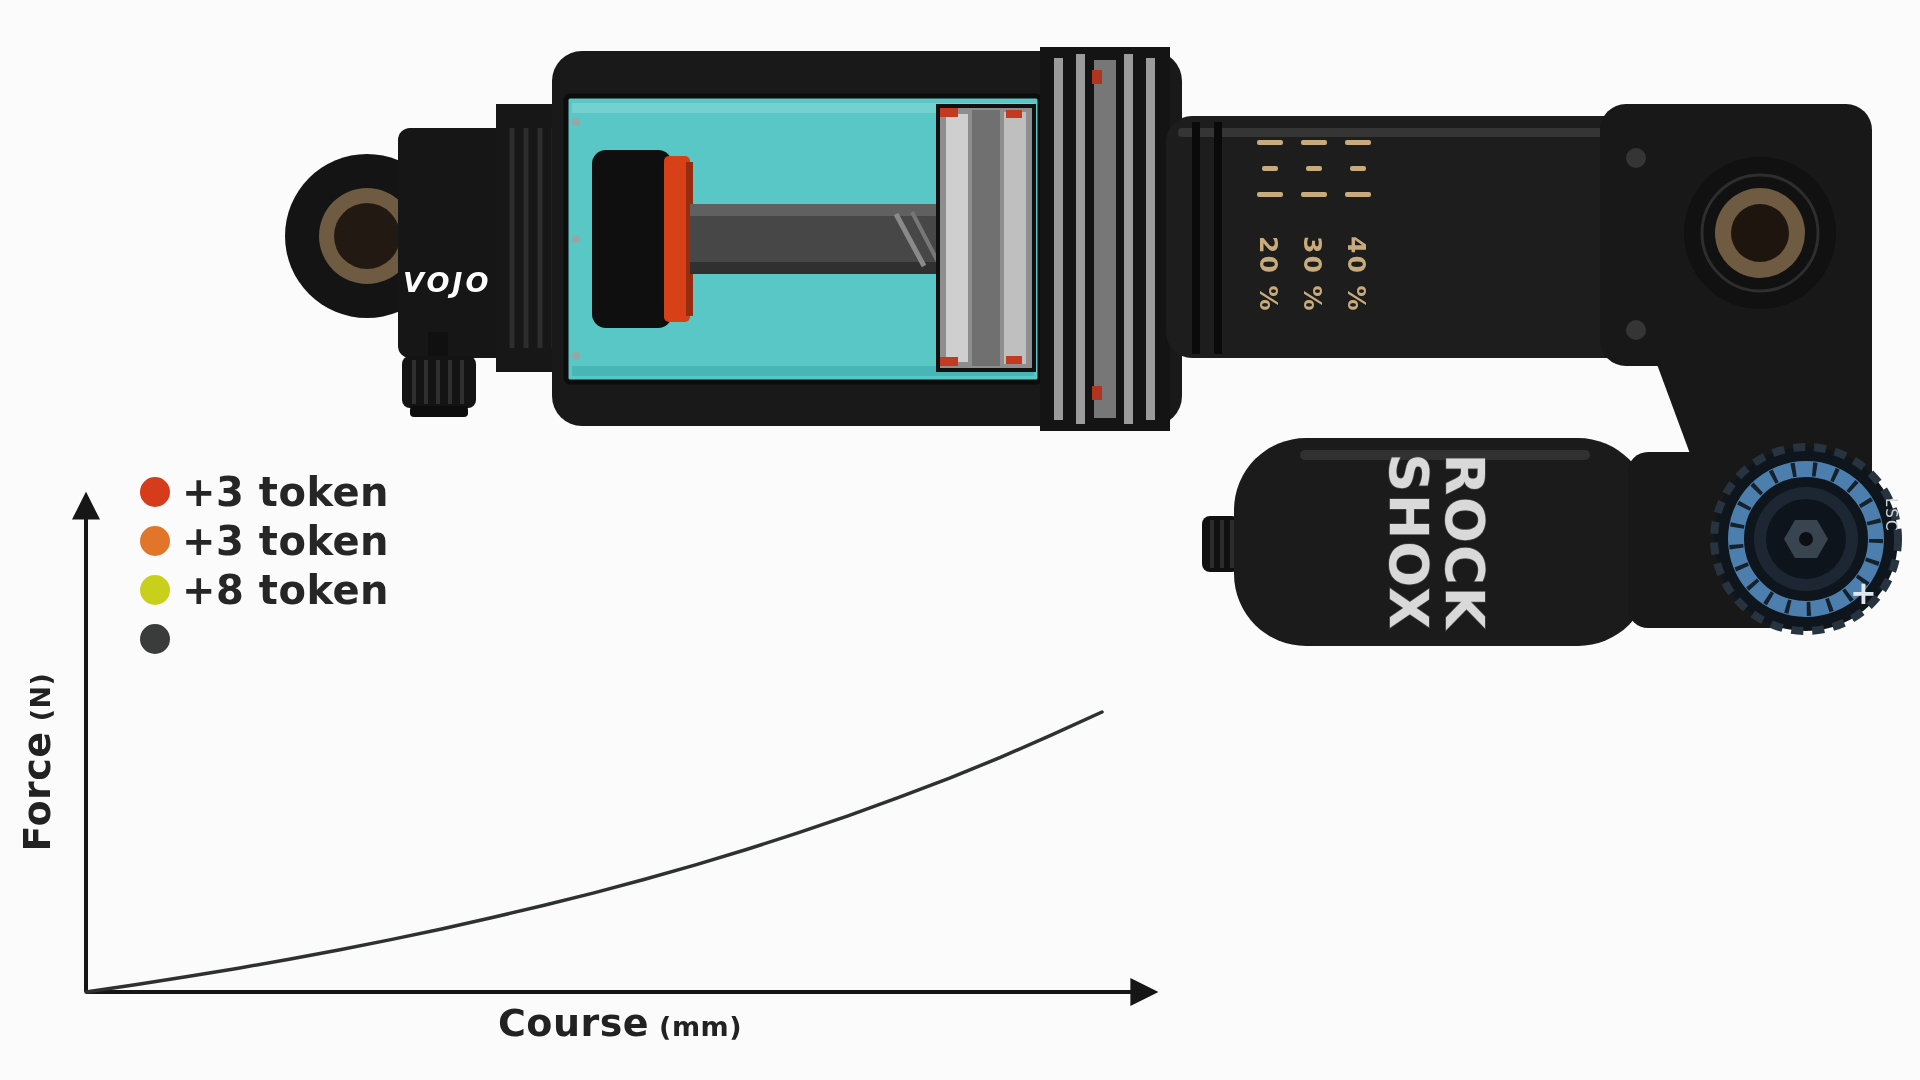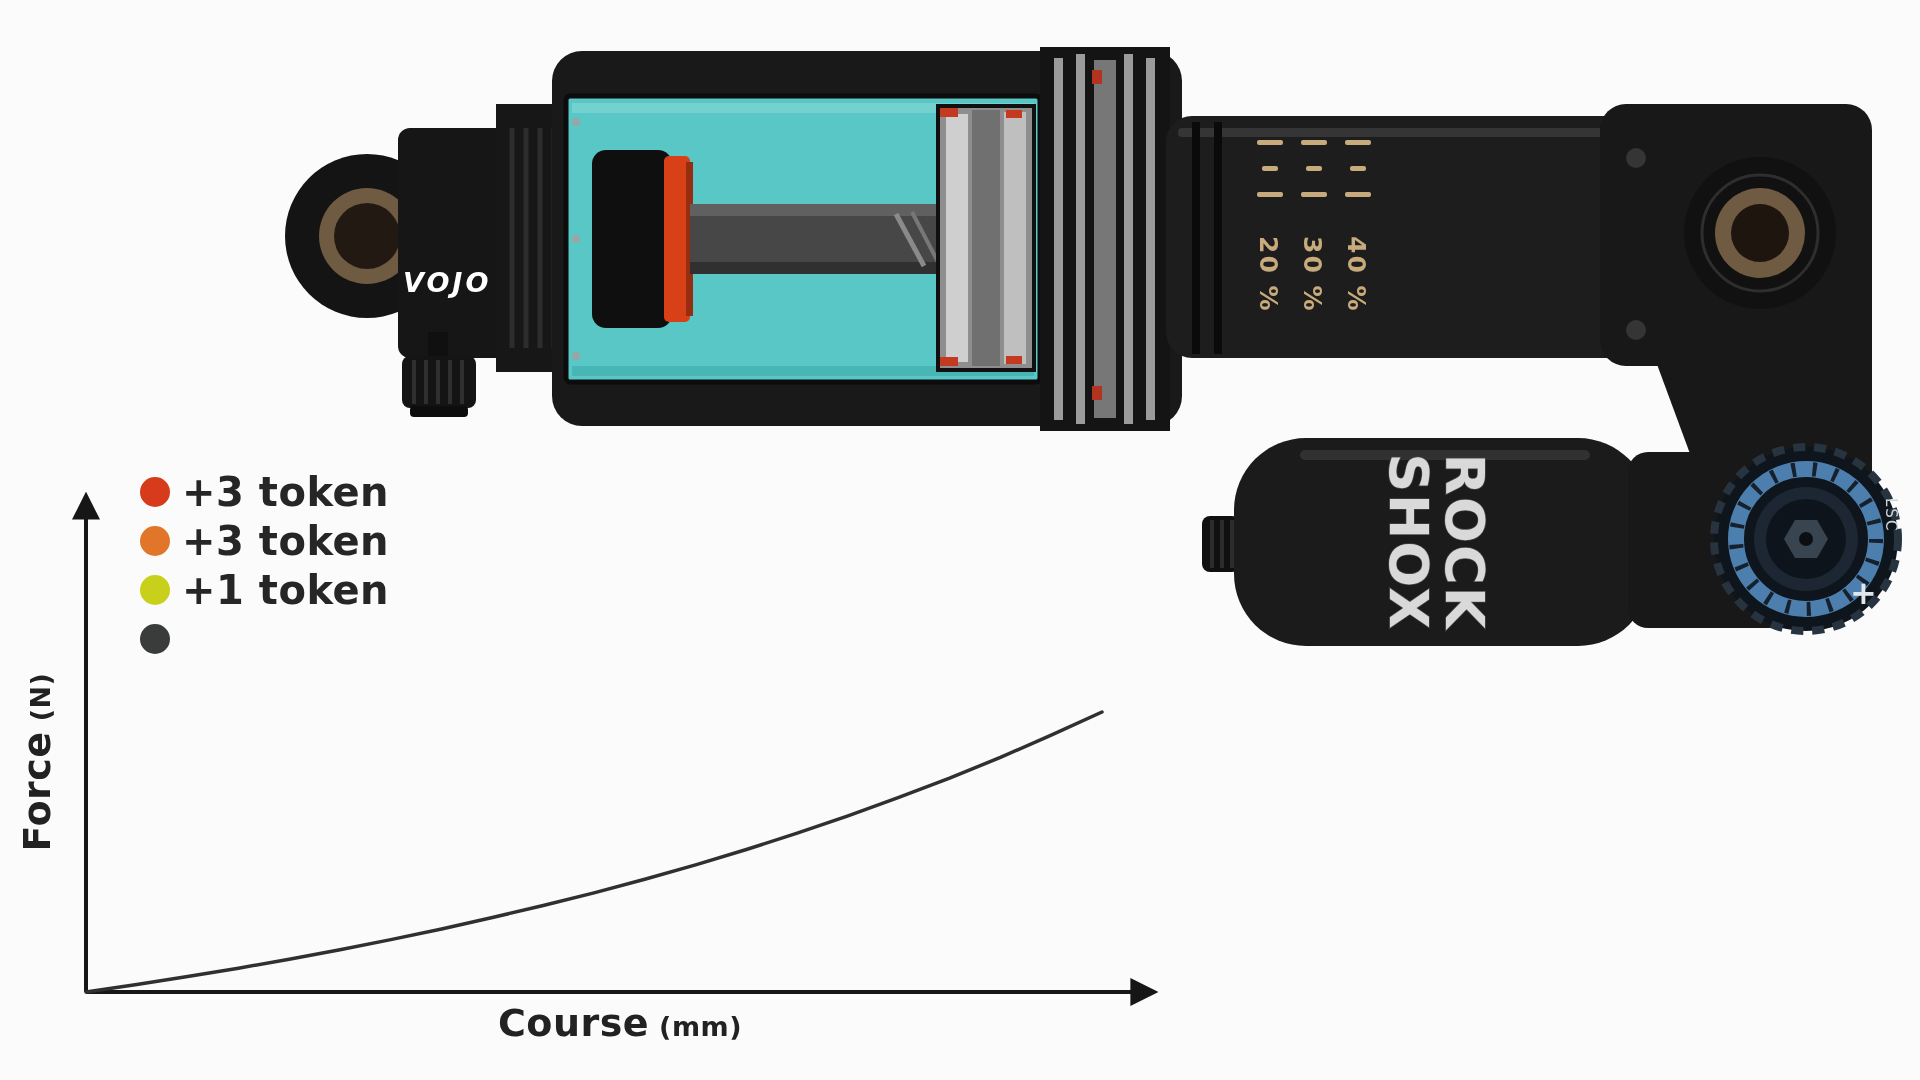--- a/index.html
+++ b/index.html
@@ -183,21 +183,21 @@
     <div class="legend-row">
       <span class="swatch" style="background: rgb(214, 59, 27);"></span>
       <span class="legend-label">+3 token</span>
     </div>
     <div class="legend-row">
       <span class="swatch" style="background: rgb(225, 118, 43);"></span>
       <span class="legend-label">+3 token</span>
     </div>
     <div class="legend-row">
       <span class="swatch" style="background: rgb(201, 208, 27);"></span>
-      <span class="legend-label">+1 token</span>
+      <span class="legend-label">+8 token</span>
     </div>
     <div class="legend-row">
       <span class="swatch" style="background: rgb(58, 60, 60);"></span>
     </div>
   </div>
 
   <svg class="layer" width="1920" height="1080" viewBox="0 0 1920 1080" style="pointer-events:none;">
     <defs>
       <marker id="arrow" viewBox="0 0 10 10" refX="7" refY="5" markerWidth="7" markerHeight="7" orient="auto-start-reverse">
         <path d="M0,0 L10,5 L0,10 z" fill="#161616"></path>

